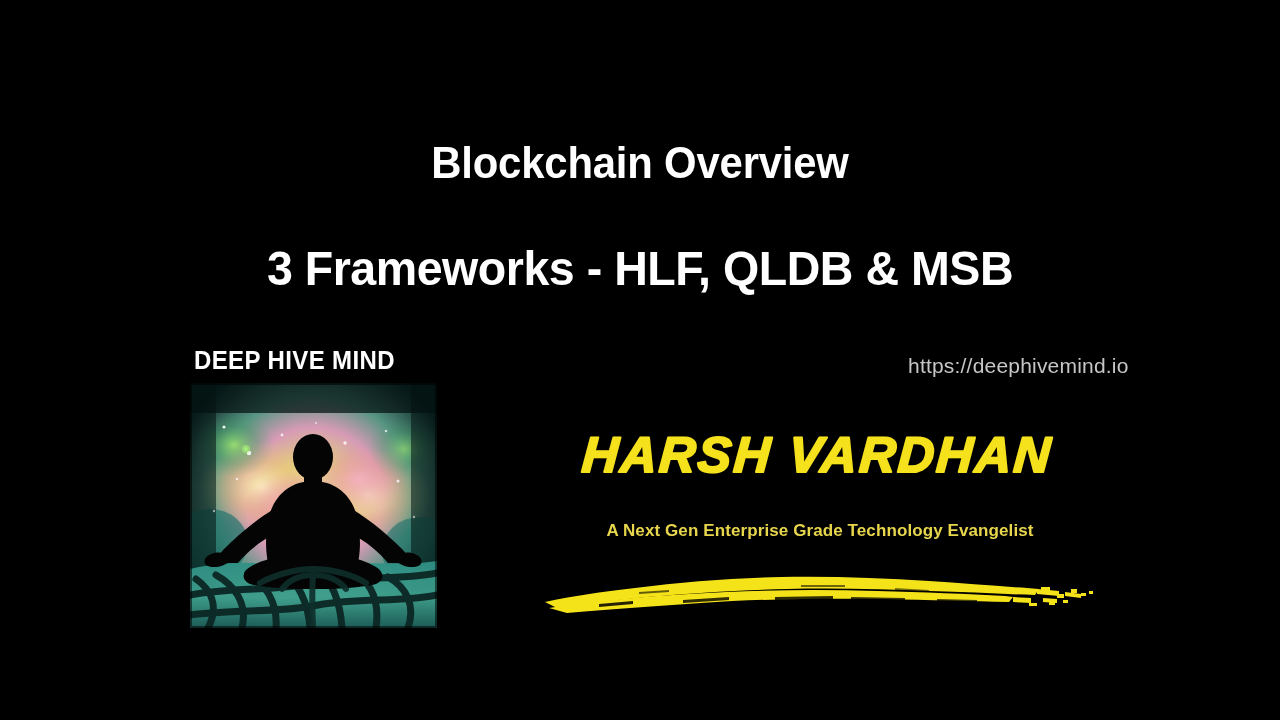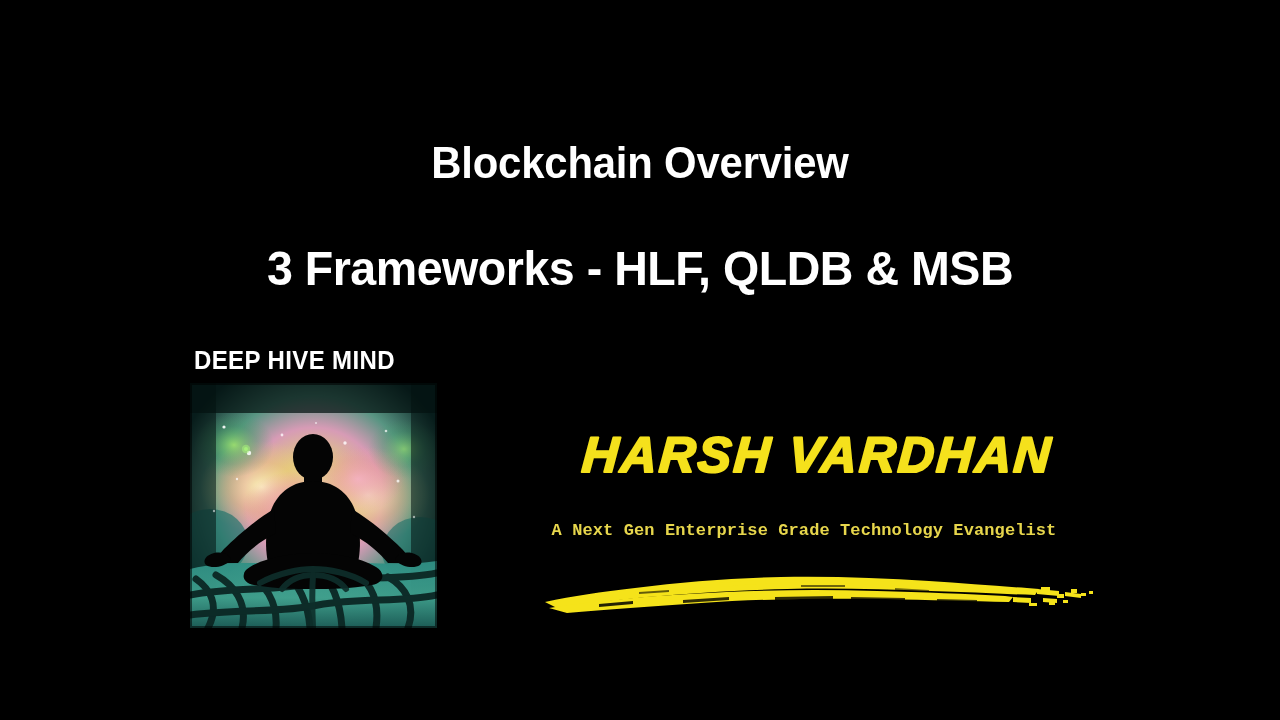--- a/index.html
+++ b/index.html
@@ -112,26 +112,26 @@
     position: absolute;
     left: 540px;
     top: 418px;
     width: 560px;
     height: 72px;
   }
   .speaker-name svg { display: block; }
 
   .speaker-tagline {
     position: absolute;
-    left: 524px;
+    left: 540px;
     top: 519px;
     width: 560px;
     text-align: center;
     color: #e7d64c;
-    font-family: Liberation Mono, monospace;
+    font-family: Liberation Sans, sans-serif;
     font-weight: bold;
     font-size: 17px;
     line-height: 24px;
     letter-spacing: 0.1px;
     white-space: nowrap;
   }
 
   .brush-underline {
     position: absolute;
     left: 543px;
@@ -144,20 +144,21 @@
 </head>
 <body>
 
 <div id="slide">
 
   <div class="title-block">
     <span class="title-line-1">Blockchain Overview</span>
     <span class="title-line-2">3 Frameworks - HLF, QLDB &amp; MSB</span>
   </div>
 
+  <div class="site-url">https://deephivemind.io</div>
 
   <div class="brand-logo">
 
     <div class="brand-wordmark">DEEP HIVE MIND</div>
 
     <div class="brand-art">
       <svg width="247" height="245" viewBox="0 0 247 245" xmlns="http://www.w3.org/2000/svg">
         <defs>
           <radialGradient id="nebCenter" cx="50%" cy="46%" r="58%">
             <stop offset="0%" stop-color="#fdf3b4"></stop>

